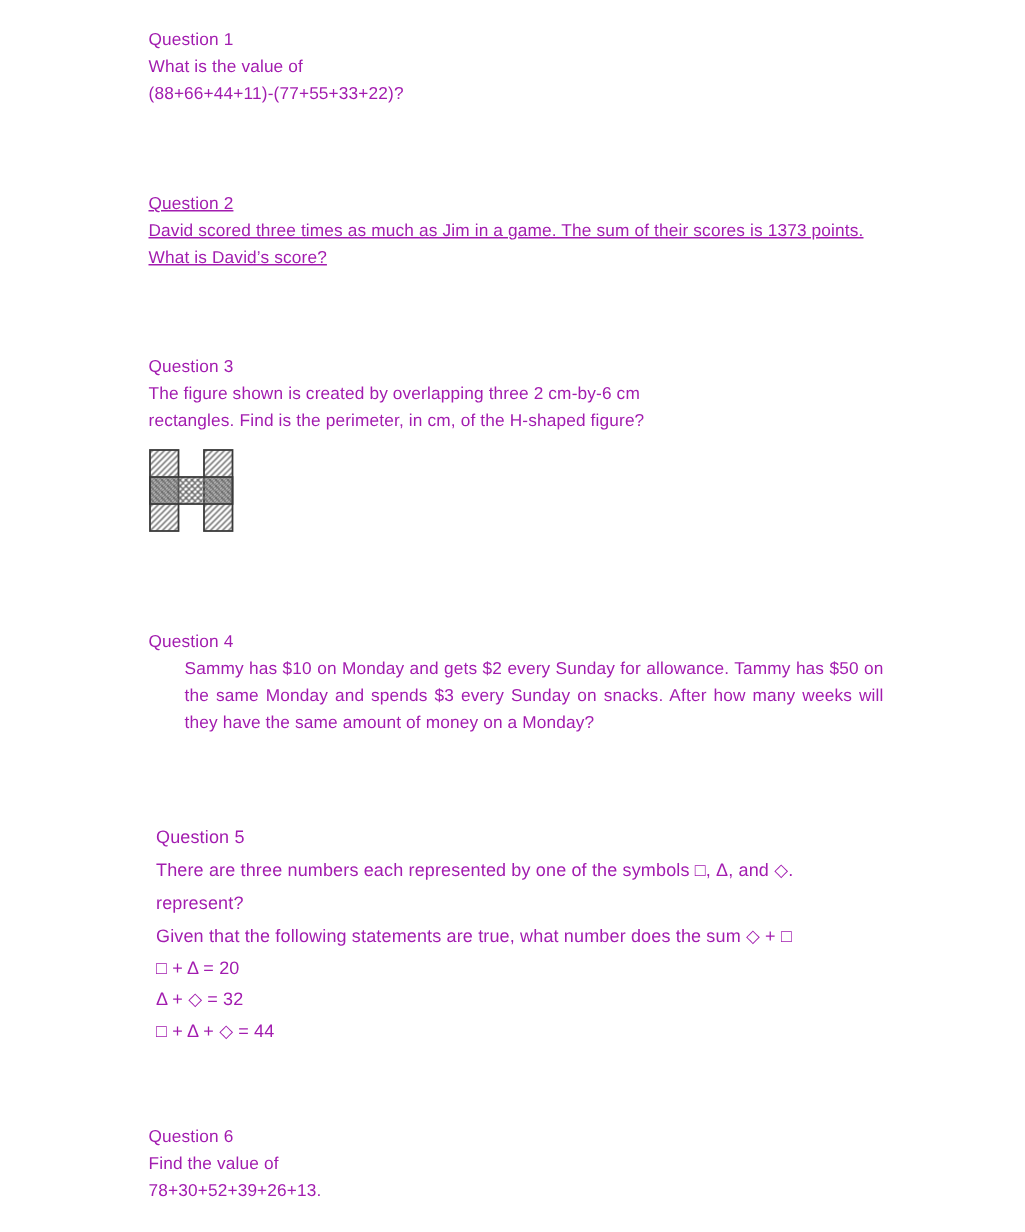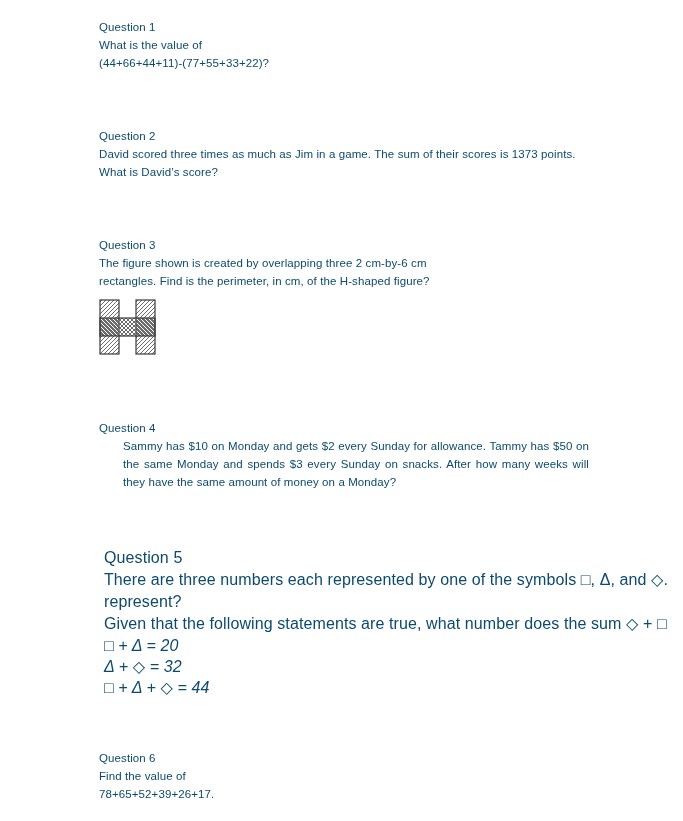--- a/index.html
+++ b/index.html
@@ -7,68 +7,67 @@
     padding: 0;
     background: #ffffff;
   }
   .page {
     position: relative;
     width: 683px;
     height: 821px;
     background: #ffffff;
     overflow: hidden;
     font-family: "Liberation Sans", "DejaVu Sans", sans-serif;
-    color: #0c4a6e;
+    color: #a21caf;
   }
   .q {
     position: absolute;
     font-size: 11.5px;
     line-height: 18px;
     letter-spacing: 0.1px;
   }
   .qtitle { white-space: nowrap; }
   .qline  { white-space: nowrap; }
   .b1 { left: 99px;  top: 18px; }
-  .b2 { left: 99px;  top: 127px; }
+  .b2 { left: 99px;  top: 127px; text-decoration: underline; }
   .b3 { left: 99px;  top: 236px; }
   .figwrap {
     position: absolute;
     left: 99px;
     top: 299px;
     width: 57px;
     height: 56px;
   }
   .b4 { left: 99px;  top: 419px; width: 490px; }
   .b4 .qpara {
     text-align: justify;
     white-space: normal;
     margin-left: 24px;
   }
   .b5 {
     left: 104px;
     top: 547px;
-    font-size: 16px;
+    font-size: 12px;
     line-height: 22px;
   }
   .b5 .eq {
     line-height: 21px;
     white-space: nowrap;
-    font-style: italic;
   }
   .b6 { left: 99px;  top: 749px; }
 </style>
 </head>
 <body>
 
 <div class="page">
 
   <section class="q b1">
     <div class="qtitle">Question 1</div>
     <div class="qline">What is the value of</div>
-    <div class="qline">(44+66+44+11)-(77+55+33+22)?</div>
+    <div class="qline">(88+66+44+11)-(77+55+33+22)?</div>
   </section>
 
   <section class="q b2">
     <div class="qtitle">Question 2</div>
     <div class="qline">David scored three times as much as Jim in a game. The sum of their scores is 1373 points.</div>
     <div class="qline">What is David’s score?</div>
   </section>
 
   <section class="q b3">
     <div class="qtitle">Question 3</div>
@@ -106,16 +105,16 @@
     <div class="qline">represent?</div>
     <div class="qline">Given that the following statements are true, what number does the sum ◇ + □</div>
     <div class="eq">□ + Δ = 20</div>
     <div class="eq">Δ + ◇ = 32</div>
     <div class="eq">□ + Δ + ◇ = 44</div>
   </section>
 
   <section class="q b6">
     <div class="qtitle">Question 6</div>
     <div class="qline">Find the value of</div>
-    <div class="qline">78+65+52+39+26+17.</div>
+    <div class="qline">78+30+52+39+26+13.</div>
   </section>
 
 </div>
 
 </body></html>

